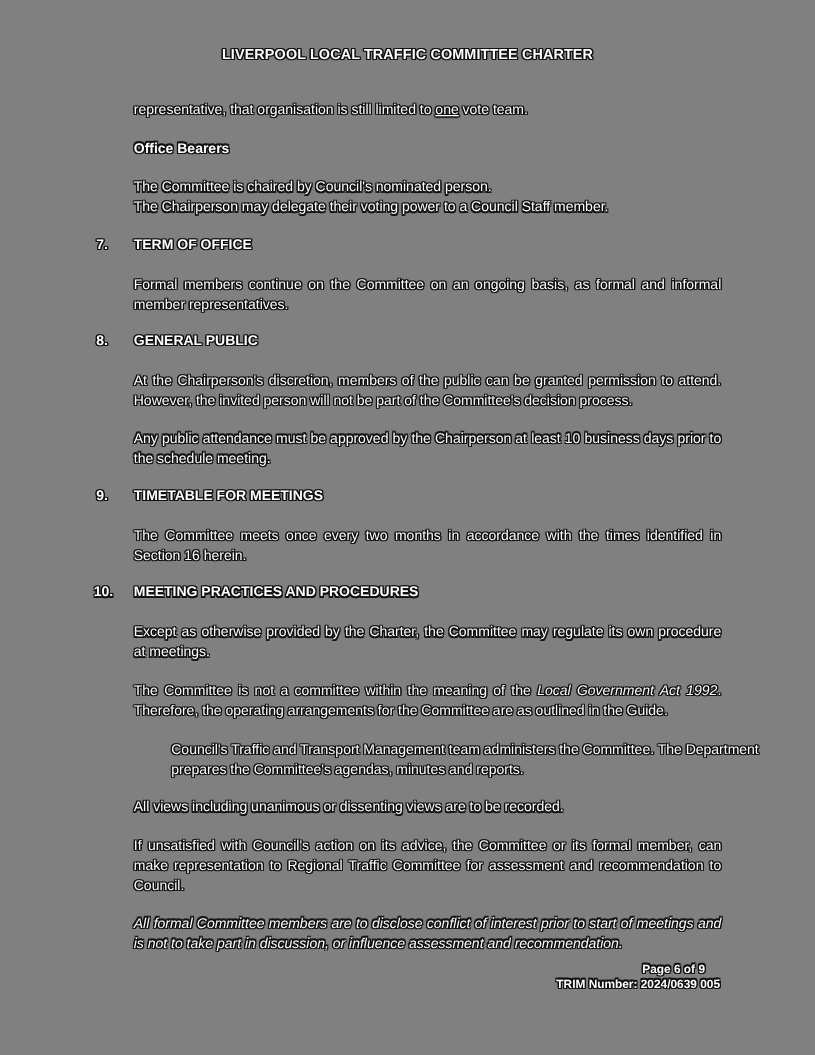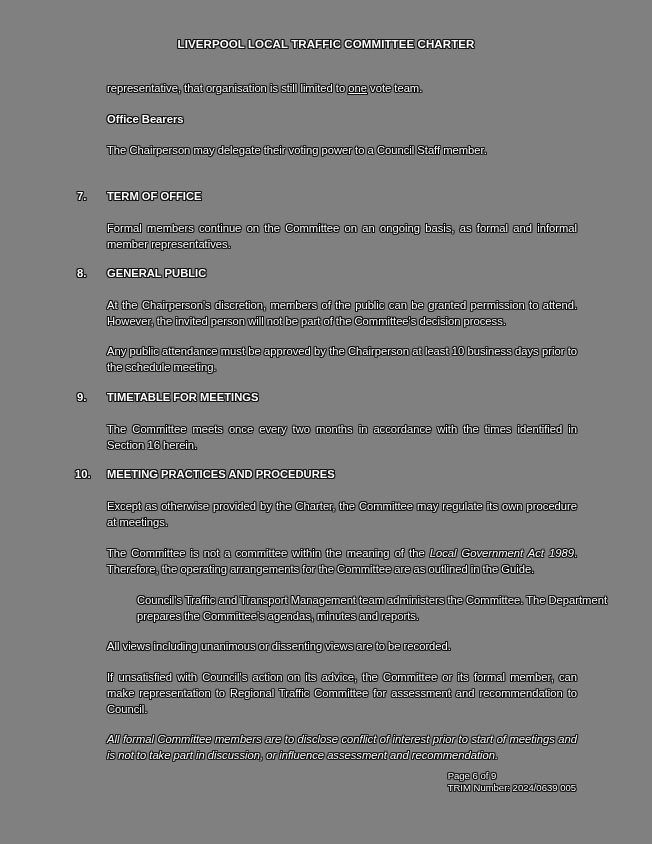--- a/index.html
+++ b/index.html
@@ -51,54 +51,56 @@
     font-size: 11.2px;
     font-weight: bold;
     line-height: 16px;
   }
   .u { text-decoration: underline; }
   .footer {
     position: absolute;
     right: 76px;
     font-size: 9.5px;
     line-height: 12px;
-    text-align: left;
+    text-align: right;
+    font-weight: bold;
   }
 </style>
 </head>
 <body>
 
 <div>
 
   <div class="doc-title txt">LIVERPOOL LOCAL TRAFFIC COMMITTEE CHARTER</div>
 
   <div class="block txt" style="top:80px;"><span>representative, that organisation is still limited to </span><span class="u">one</span><span> vote team.</span></div>
 
   <div class="heading txt" style="top:111px; left:107px;">Office Bearers</div>
   <div class="block txt" style="top:142px;">
+    <div>The Committee is chaired by Council's nominated person.</div>
     <div>The Chairperson may delegate their voting power to a Council Staff member.</div>
   </div>
 
   <div class="num txt" style="top:188px;">7.</div>
   <div class="heading txt" style="top:188px; left:107px;">TERM OF OFFICE</div>
   <div class="block justify txt" style="top:220px;">Formal members continue on the Committee on an ongoing basis, as formal and informal member representatives.</div>
 
   <div class="num txt" style="top:265px;">8.</div>
   <div class="heading txt" style="top:265px; left:107px;">GENERAL PUBLIC</div>
   <div class="block justify txt" style="top:297px;">At the Chairperson's discretion, members of the public can be granted permission to attend. However, the invited person will not be part of the Committee's decision process.</div>
   <div class="block justify txt" style="top:343px;">Any public attendance must be approved by the Chairperson at least 10 business days prior to the schedule meeting.</div>
 
   <div class="num txt" style="top:389px;">9.</div>
   <div class="heading txt" style="top:389px; left:107px;">TIMETABLE FOR MEETINGS</div>
   <div class="block justify txt" style="top:421px;">The Committee meets once every two months in accordance with the times identified in Section 16 herein.</div>
 
   <div class="num txt" style="top:466px; left:75px;">10.</div>
   <div class="heading txt" style="top:466px; left:107px;">MEETING PRACTICES AND PROCEDURES</div>
   <div class="block justify txt" style="top:498px;">Except as otherwise provided by the Charter, the Committee may regulate its own procedure at meetings.</div>
-  <div class="block justify txt" style="top:545px;"><span>The Committee is not a committee within the meaning of the </span><i>Local Government Act 1989</i><span>. Therefore, the operating arrangements for the Committee are as outlined in the Guide.</span></div>
+  <div class="block justify txt" style="top:545px;"><span>The Committee is not a committee within the meaning of the </span><i>Local Government Act 1992</i><span>. Therefore, the operating arrangements for the Committee are as outlined in the Guide.</span></div>
   <div class="block justify txt" style="top:592px;margin-left:30px;">Council's Traffic and Transport Management team administers the Committee. The Department prepares the Committee's agendas, minutes and reports.</div>
   <div class="block justify txt" style="top:638px;">All views including unanimous or dissenting views are to be recorded.</div>
   <div class="block justify txt" style="top:669px;">If unsatisfied with Council's action on its advice, the Committee or its formal member, can make representation to Regional Traffic Committee for assessment and recommendation to Council.</div>
   <div class="block justify txt" style="top:731px;font-style:italic;">All formal Committee members are to disclose conflict of interest prior to start of meetings and is not to take part in discussion, or influence assessment and recommendation.</div>
 
   <div class="footer txt" style="top:770px;">
     <div style="padding-right:12px;">Page 6 of 9</div>
     <div>TRIM Number: 2024/0639 005</div>
   </div>
 

